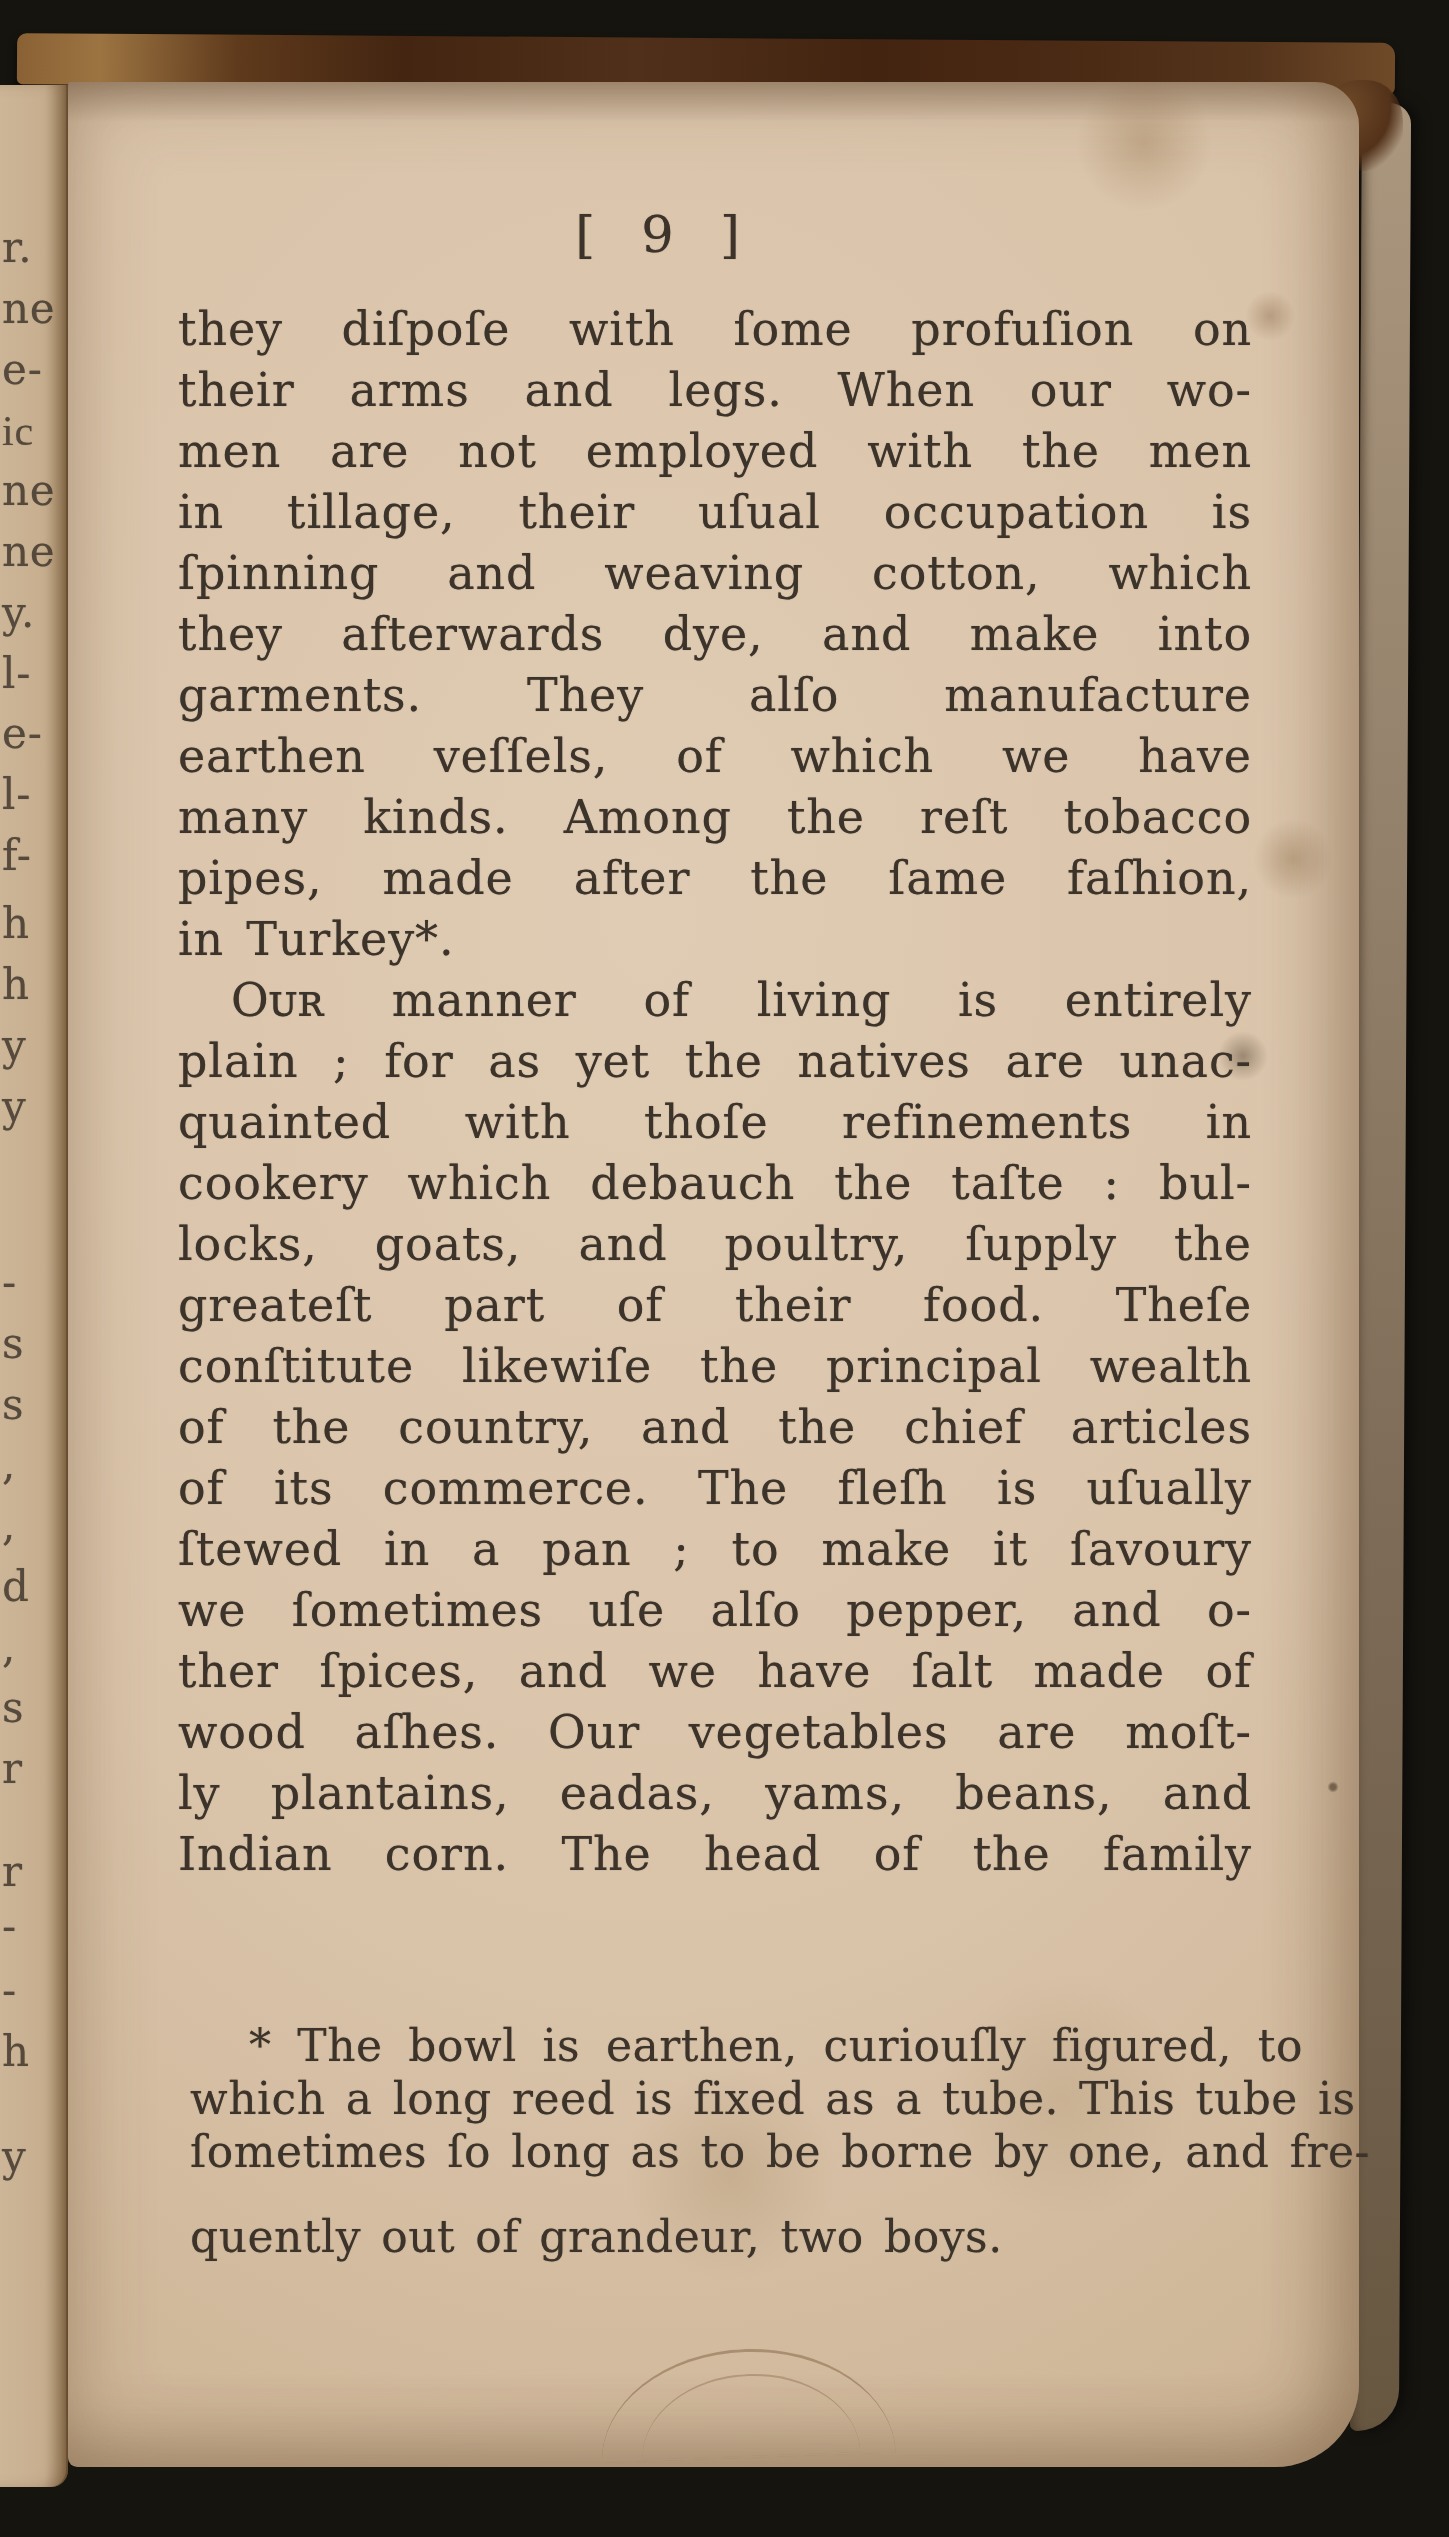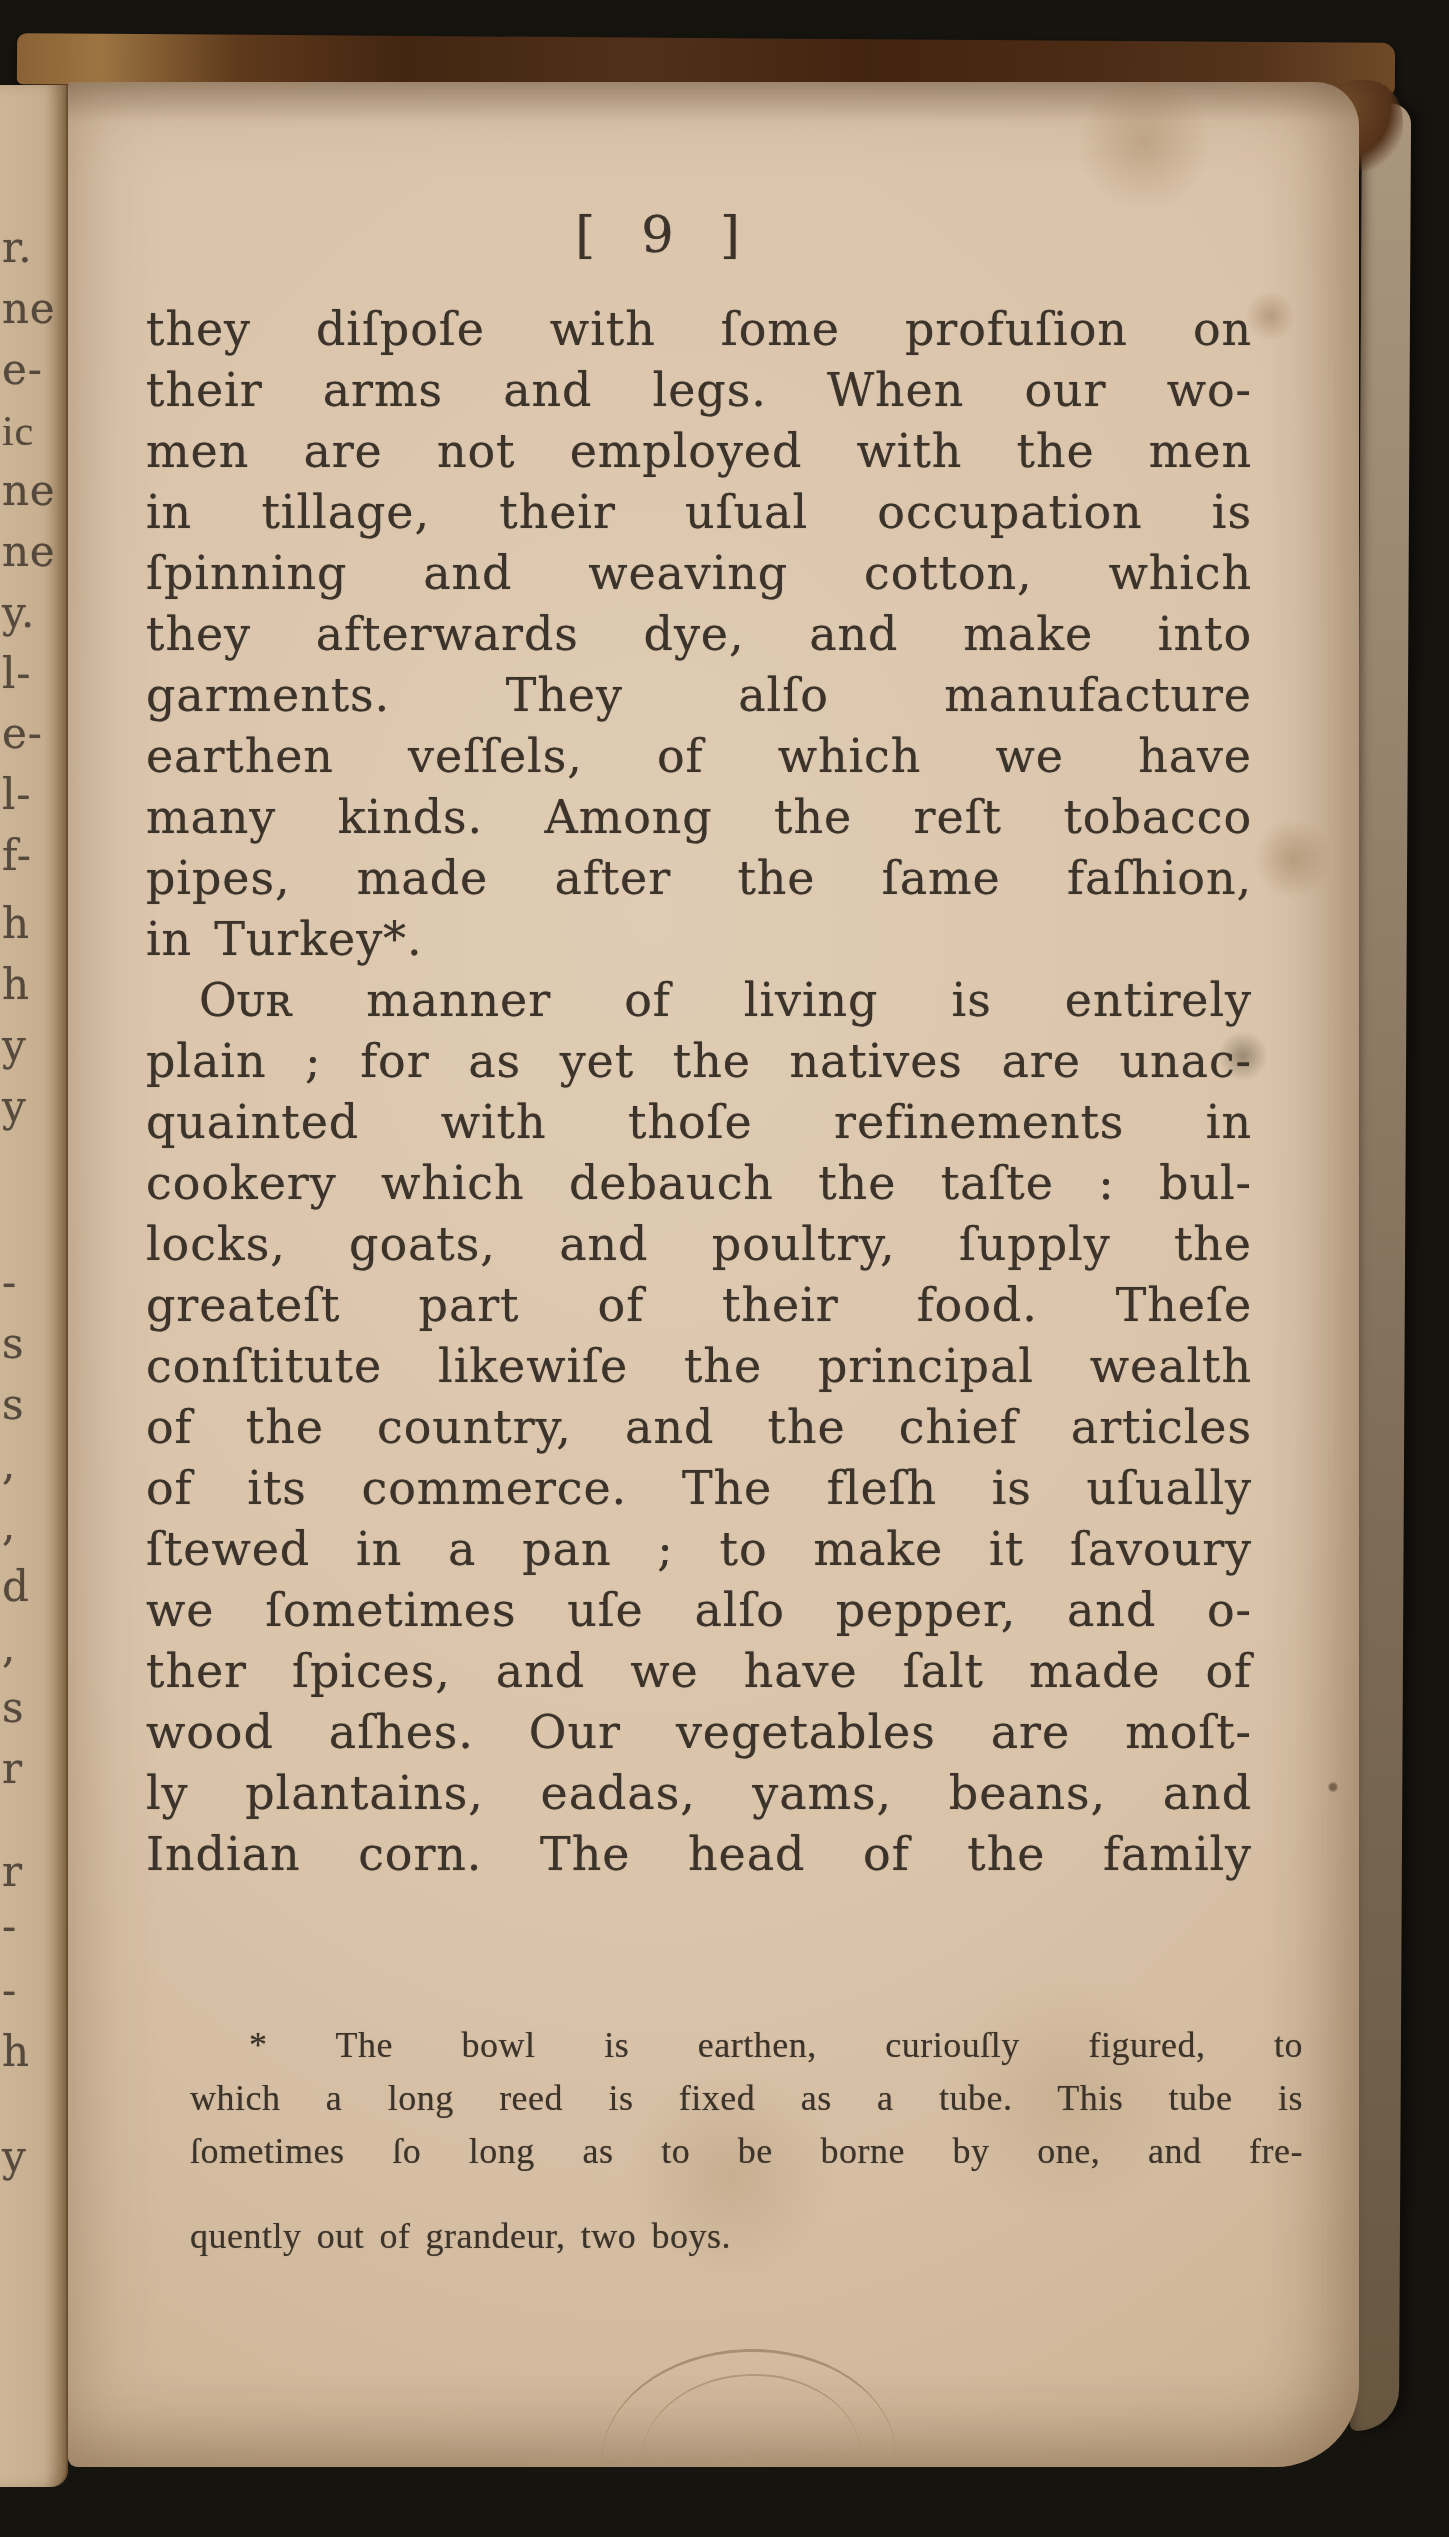--- a/index.html
+++ b/index.html
@@ -73,30 +73,30 @@
   .body-text{
     position:absolute;left:78px;top:217px;width:1106px;
     font-size:46px;color:var(--ink,#3c332a);
     letter-spacing:0.9px;word-spacing:6.6px;
     text-shadow:0 0 0.9px rgba(50,40,28,.55);
   }
   .body-text .text-line{
     height:61px;line-height:61px;
     text-align:justify;text-align-last:justify;
     white-space:nowrap;
+    margin-left:32px;
   }
   .body-text .text-line.para-end{text-align-last:left;}
   .body-text .text-line.indent{text-indent:53px;}
   
   .footnote{
     position:absolute;left:122px;top:1937px;width:1113px;
-    font-size:36px;color:var(--ink,#3c332a);
+    font-size:44px;color:var(--ink,#3c332a);
     letter-spacing:0.5px;word-spacing:5.7px;
     text-shadow:0 0 0.9px rgba(50,40,28,.5);
-    font-family:Liberation Serif, serif;
   }
   .footnote .footnote-line{
     height:53px;line-height:53px;
     text-align:justify;text-align-last:justify;
     white-space:nowrap;
   }
   .footnote .footnote-line.para-end{text-align-last:left;margin-top:32px;}
   .footnote .footnote-line.indent{text-indent:59px;}
   
   .fold-arc-1{

